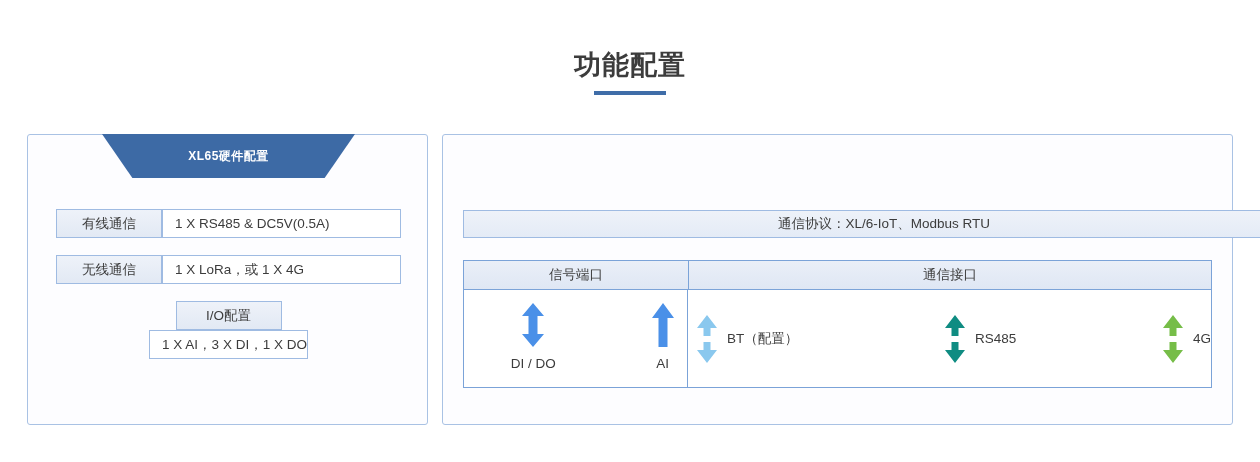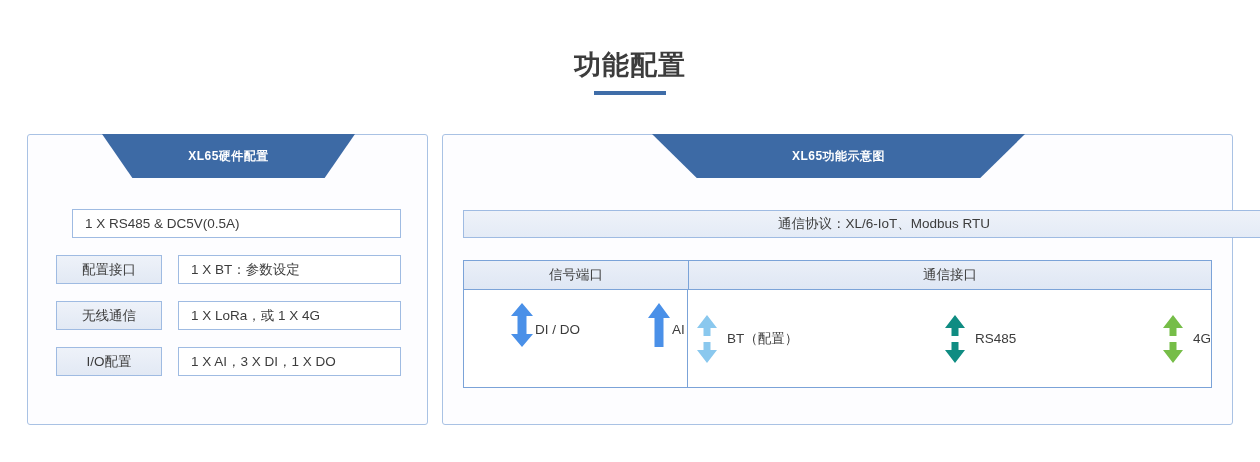--- a/index.html
+++ b/index.html
@@ -75,40 +75,40 @@
     left: 28px;
     top: 74px;
     width: 345px;
   }
   .hw-row {
     display: flex;
     align-items: center;
     margin-bottom: 17px;
     height: 29px;
   }
-  .hw-row:last-child { margin-bottom: 0; }
+  .hw-row:last-child { margin-bottom: 0; flex-direction: column; }
   .hw-label {
     width: 106px;
     height: 29px;
     line-height: 27px;
     box-sizing: border-box;
     border: 1px solid #9fbbe2;
     background: linear-gradient(180deg, #eef2f9 0%, #e2e9f4 100%);
     text-align: center;
     font-size: 13.5px;
     color: #3c3c3c;
   }
   .hw-value {
     flex: 1;
     height: 29px;
     line-height: 27px;
     box-sizing: border-box;
     border: 1px solid #9fbbe2;
     background: #ffffff;
-    margin-left: 16px;
+    margin-left: 0;
     padding-left: 12px;
     font-size: 13.5px;
     color: #3c3c3c;
   }
 
   
   .protocol-bar {
     position: absolute;
     left: 20px;
     top: 75px;
@@ -167,21 +167,21 @@
     display: flex;
     align-items: center;
     justify-content: space-between;
     gap: 44px;
     padding-left: 8px;
   }
 
   
   .sig-item {
     display: flex;
-    flex-direction: row;
+    flex-direction: column;
     align-items: center;
     width: 56px;
     margin-left: 45px;
   }
   .sig-label {
     margin-top: 8px;
     font-size: 13.5px;
     color: #3c3c3c;
     white-space: nowrap;
   }
@@ -207,43 +207,39 @@
   <div class="page-title">功能配置</div>
   <div class="title-underline"></div>
 </div>
 
 <div class="panel panel-left">
   <div class="panel-banner">XL65硬件配置</div>
 
   <div class="hw-rows">
 
     <div class="hw-row">
+      <div class="hw-label">有线通信</div>
       <div class="hw-value">1 X RS485 &amp; DC5V(0.5A)</div>
     </div>
 
-    <div class="hw-row">
-      <div class="hw-label">配置接口</div>
-      <div class="hw-value">1 X BT：参数设定</div>
-    </div>
 
     <div class="hw-row">
       <div class="hw-label">无线通信</div>
       <div class="hw-value">1 X LoRa，或 1 X 4G</div>
     </div>
 
     <div class="hw-row">
       <div class="hw-label">I/O配置</div>
       <div class="hw-value">1 X AI，3 X DI，1 X DO</div>
     </div>
 
   </div>
 </div>
 
 <div class="panel panel-right">
-  <div class="panel-banner">XL65功能示意图</div>
 
   <div class="protocol-bar">通信协议：XL/6-IoT、Modbus RTU</div>
 
   <div class="io-table">
 
     <div class="io-head">
       <div class="io-head-cell left">信号端口</div>
       <div class="io-head-cell right">通信接口</div>
     </div>
 

